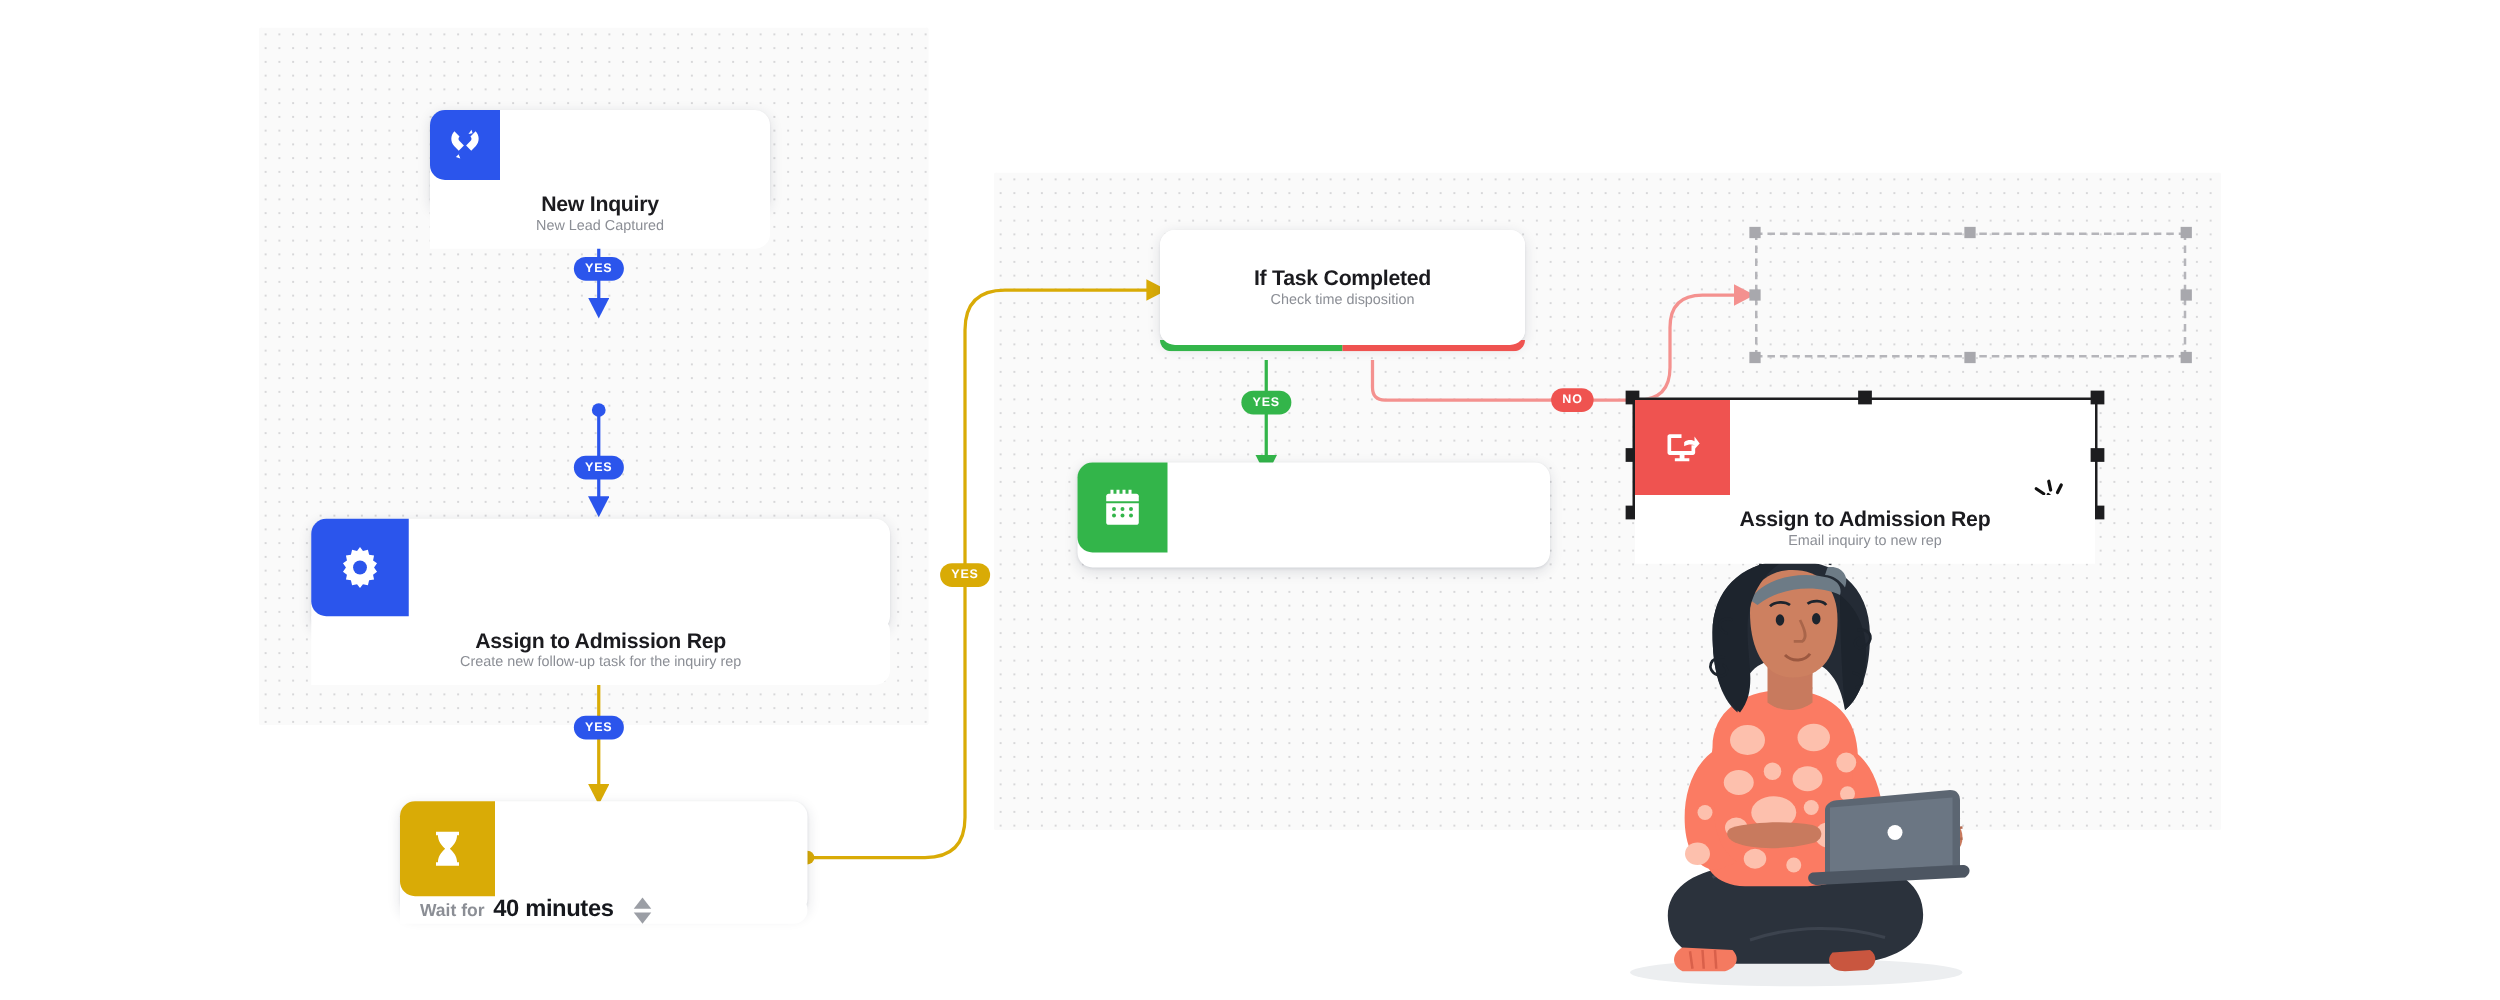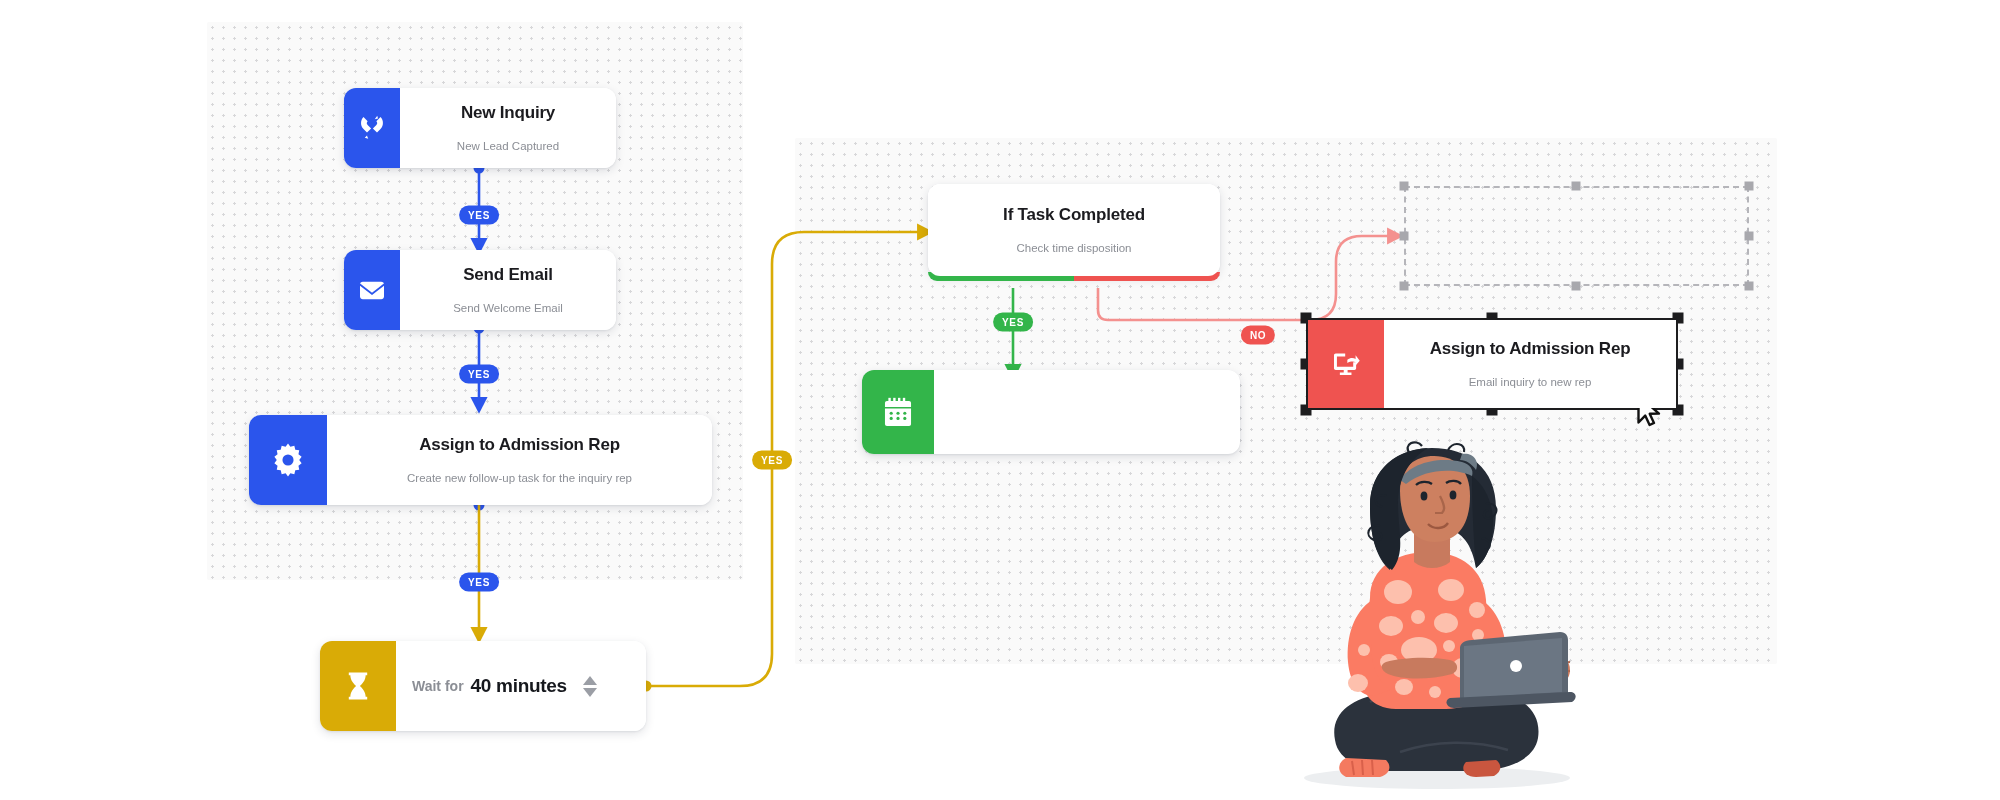--- a/index.html
+++ b/index.html
@@ -39,20 +39,21 @@
 
   
   .node{
     position:absolute;
     display:flex;align-items:stretch;
     background:#ffffff;
     border-radius:12px;
     box-shadow:0 3px 10px rgba(30,35,60,.13), 0 1px 2px rgba(30,35,60,.08);
     box-sizing:border-box;
     overflow:visible;
+    flex-direction:column;
   }
   .node .iconbox{
     width:56px;flex:0 0 56px;
     border-radius:12px 0 0 12px;
     display:flex;align-items:center;justify-content:center;
     color:#fff;
     position:relative;z-index:2;
   }
   .node .iconbox svg{width:30px;height:30px;display:block;fill:#fff;}
   .node .body{
@@ -61,21 +62,21 @@
     padding:10px 18px;
     border-radius:0 12px 12px 0;
     background:#fff;
     position:relative;z-index:1;
   }
   .node .title{
     font-size:17px;font-weight:bold;color:#1b1b1f;
     letter-spacing:-.2px;line-height:1.2;white-space:nowrap;
   }
   .node .subtitle{
-    font-size:11.5px;color:#8b8e95;margin-top:15px;
+    font-size:11.5px;color:#8b8e95;margin-top:0;
     line-height:1.25;white-space:nowrap;
   }
 
   
   .node.plain .body{border-radius:12px;padding:12px 26px;}
 
   
   .splitbar{
     position:absolute;left:0;bottom:-5px;width:100%;height:9px;
     display:flex;border-radius:0 0 10px 10px;overflow:hidden;
@@ -171,21 +172,21 @@
   <div class="badge" style="left:479px;top:215px;background:#2b55ec;">YES</div>
 
   <div class="badge" style="left:479px;top:374px;background:#2b55ec;">YES</div>
 
   <div class="badge" style="left:479px;top:582px;background:#2b55ec;">YES</div>
 
   <div class="badge" style="left:772px;top:460px;background:#d9ab06;">YES</div>
 
   <div class="badge" style="left:1013px;top:322px;background:#33b54a;">YES</div>
 
-  <div class="badge" style="left:1258px;top:335px;background:#ef5350;min-width:32px;">NO</div>
+  <div class="badge" style="left:1258px;top:320px;background:#ef5350;min-width:32px;">NO</div>
 
   <div class="ghost" style="left:1404px;top:186px;width:345px;height:100px;"></div>
   <div class="ghost-handle" style="left:1404px;top:186px;"></div>
   <div class="ghost-handle" style="left:1576px;top:186px;"></div>
   <div class="ghost-handle" style="left:1749px;top:186px;"></div>
   <div class="ghost-handle" style="left:1404px;top:236px;"></div>
   <div class="ghost-handle" style="left:1749px;top:236px;"></div>
   <div class="ghost-handle" style="left:1404px;top:286px;"></div>
   <div class="ghost-handle" style="left:1576px;top:286px;"></div>
   <div class="ghost-handle" style="left:1749px;top:286px;"></div>
@@ -199,32 +200,20 @@
         <path d="M9.0 16.9 L6.2 19.7 L9.0 20.6 L7.9 17.9 Z"></path>
         <path d="M16.2 2.2 L14.2 5.0 L16.8 4.4 Z"></path>
       </svg>
     </div>
     <div class="body">
       <div class="title">New Inquiry</div>
       <div class="subtitle">New Lead Captured</div>
     </div>
   </div>
 
-  <div class="node" style="left:344px;top:250px;width:272px;height:80px;">
-    <div class="iconbox" style="background:#2b55ec;">
-      <svg viewBox="0 0 24 24" aria-hidden="true">
-        <path d="M2.5 6.8 L12 14.2 L21.5 6.8 C21.2 5.9 20.4 5.3 19.4 5.3 L4.6 5.3 C3.6 5.3 2.8 5.9 2.5 6.8 Z"></path>
-        <path d="M2.4 8.6 L2.4 17.2 C2.4 18.4 3.4 19.3 4.6 19.3 L19.4 19.3 C20.6 19.3 21.6 18.4 21.6 17.2 L21.6 8.6 L12 16.0 Z"></path>
-      </svg>
-    </div>
-    <div class="body">
-      <div class="title">Send Email</div>
-      <div class="subtitle">Send Welcome Email</div>
-    </div>
-  </div>
 
   <div class="node" style="left:249px;top:415px;width:463px;height:90px;">
     <div class="iconbox" style="background:#2b55ec;width:78px;flex:0 0 78px;">
       <svg viewBox="0 0 24 24" aria-hidden="true" style="width:38px;height:38px;">
         <path d="M12 1.6 L13.5 3.6 L16 3.0 L16.6 5.5 L19.1 5.9 L18.6 8.4 L20.6 9.9 L19.1 12.0 L20.6 14.1 L18.6 15.6 L19.1 18.1 L16.6 18.5 L16 21.0 L13.5 20.4 L12 22.4 L10.5 20.4 L8 21.0 L7.4 18.5 L4.9 18.1 L5.4 15.6 L3.4 14.1 L4.9 12.0 L3.4 9.9 L5.4 8.4 L4.9 5.9 L7.4 5.5 L8 3.0 L10.5 3.6 Z"></path>
         <circle cx="12" cy="12" r="3.5" fill="#2b55ec"></circle>
       </svg>
     </div>
     <div class="body">
       <div class="title">Assign to Admission Rep</div>

